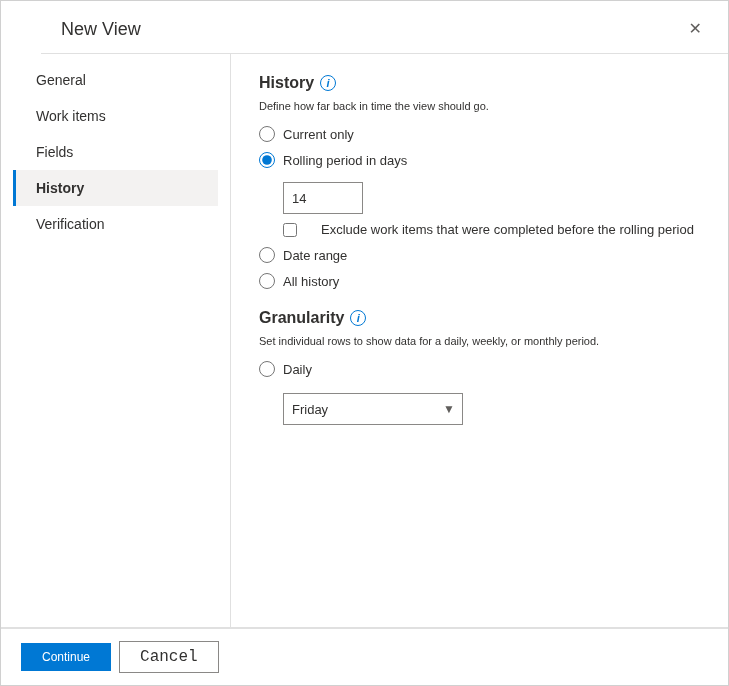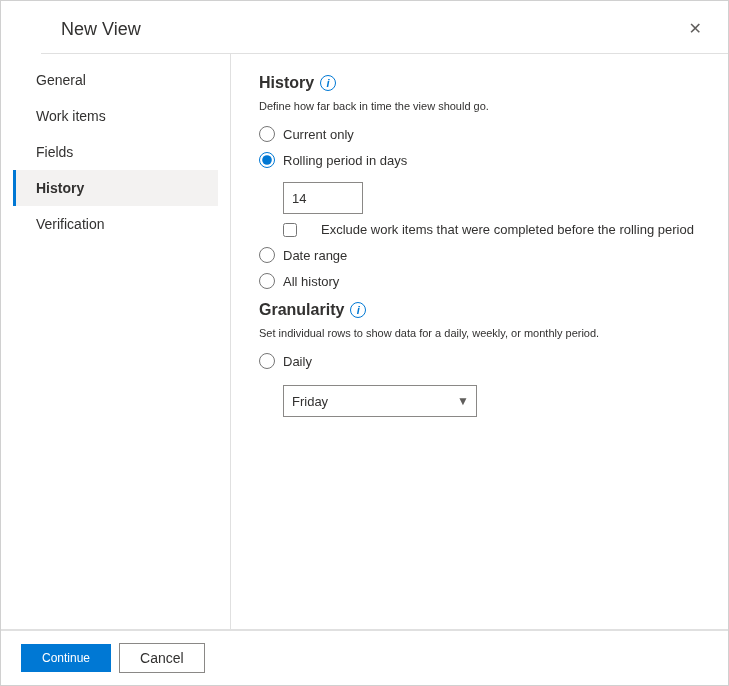--- a/index.html
+++ b/index.html
@@ -154,28 +154,28 @@
     .checkbox-label {
       font-size: 13px;
       color: #323130;
     }
     .divider {
       height: 1px;
       background: #e0e0e0;
       margin: 0;
     }
     .granularity-section {
-      margin-top: 12px;
+      margin-top: 20px;
     }
     .weekly-sub {
       margin-left: 24px;
       margin-top: 6px;
     }
     .dropdown {
-      width: 194px;
+      width: 180px;
       height: 32px;
       border: 1px solid #8a8886;
       padding: 0 8px;
       font-size: 13px;
       color: #323130;
       background: #fff;
       appearance: none;
       -webkit-appearance: none;
       cursor: pointer;
       outline: none;
@@ -207,23 +207,23 @@
       padding: 6px 20px;
       font-size: 12px;
       cursor: pointer;
       font-family: "Segoe UI", Arial, sans-serif;
     }
     .btn-secondary {
       background: #fff;
       color: #323130;
       border: 1px solid #8a8886;
       padding: 6px 20px;
-      font-size: 14px;
-      cursor: pointer;
-      font-family: Liberation Sans, sans-serif;
+      font-size: 16px;
+      cursor: pointer;
+      font-family: Liberation Mono, monospace;
     }
   </style>
 </head>
 <body>
 
 <div class="dialog">
   <div class="dialog-header">
     <span class="dialog-title">New View</span>
     <button class="close-btn">✕</button>
   </div>

